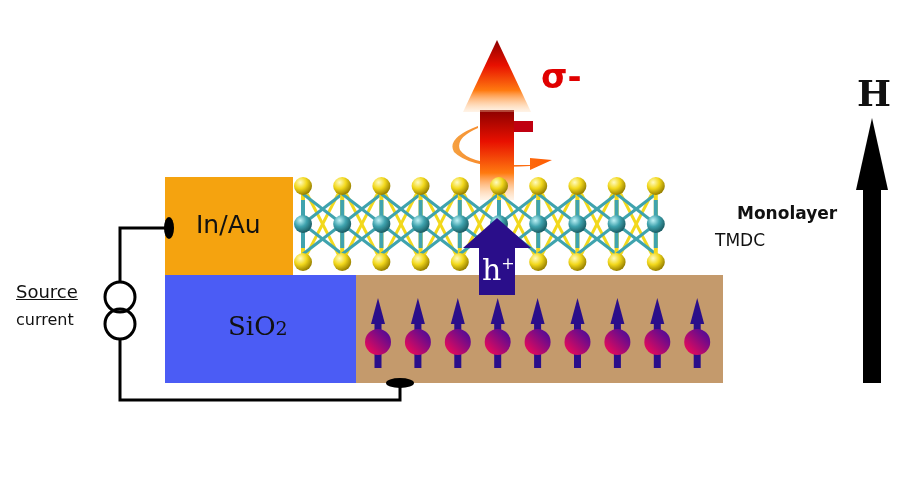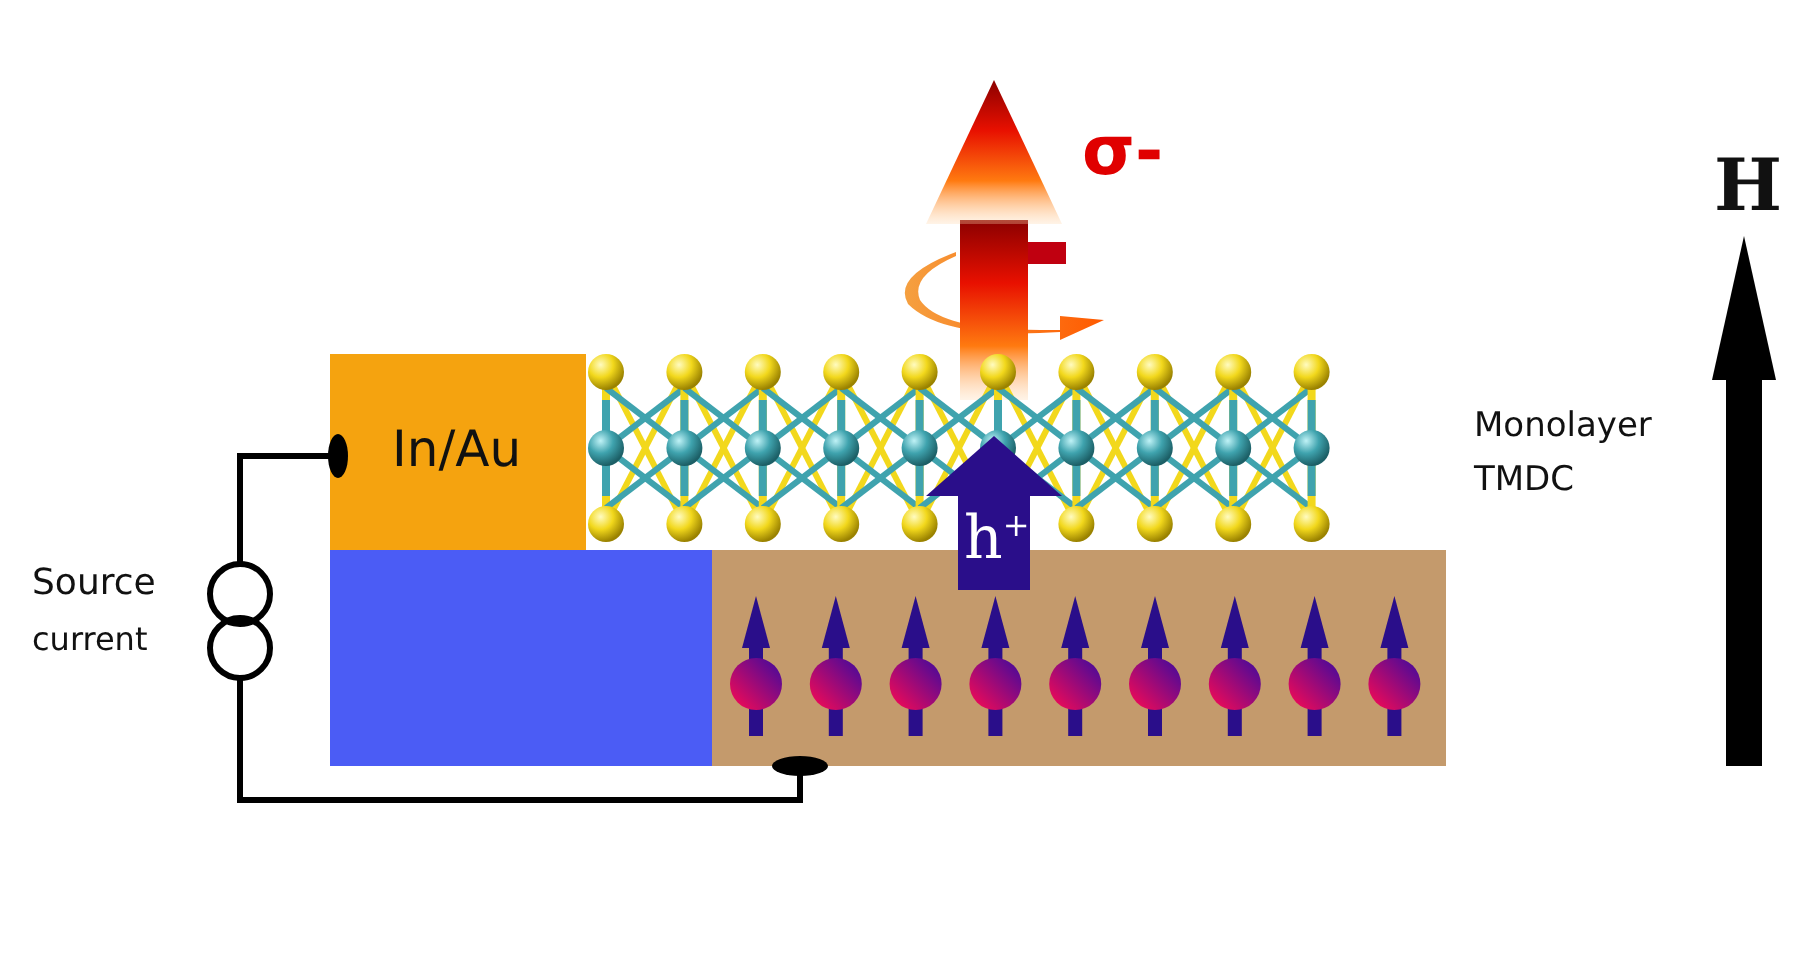--- a/index.html
+++ b/index.html
@@ -221,20 +221,21 @@
         </g>
       </g>
 
     <g>
       <polygon points="872,118 856,190 888,190" fill="#000"></polygon>
       <rect x="863" y="188" width="18" height="195" fill="#000"></rect>
     </g>
   </svg>
 
   <span class="lbl" style="left:196px;top:210px;font-size:25px;">In/Au</span>
-  <span class="lbl" style="left:16px;top:281px;font-size:18px;">Source</span>
+  <span class="lbl" style="left:228px;top:311px;font-size:26px;font-family:'DejaVu Serif',serif;"><span>SiO</span><span style="font-size:19px;">2</span></span>
+  <span class="lbl" style="left:16px;top:281px;font-size:18px;text-decoration:underline;">Source</span>
   <span class="lbl" style="left:16px;top:310px;font-size:16px;">current</span>
-  <span class="lbl" style="left:737px;top:203px;font-size:17px;">Monolayer</span>
-  <span class="lbl" style="left:737px;top:230px;font-size:17px;">TMDC</span>
+  <span class="lbl" style="left:737px;top:203px;font-size:17px;font-weight:bold;">Monolayer</span>
+  <span class="lbl" style="left:715px;top:230px;font-size:17px;">TMDC</span>
   <span class="lbl" style="left:857px;top:72px;font-size:36px;font-weight:bold;font-family:'DejaVu Serif',serif;">H</span>
   <span id="sigmaTxt" class="lbl" style="left: 541px; top: 56px; font-size: 34px; font-weight: bold; color: rgb(224, 0, 0);">σ-</span>
   <span class="lbl" style="left:482px;top:252px;font-size:30px;color:#fff;font-family:'DejaVu Serif',serif;"><span>h</span><sup style="font-size:16px;">+</sup></span>
 </div>
 
 </body></html>

